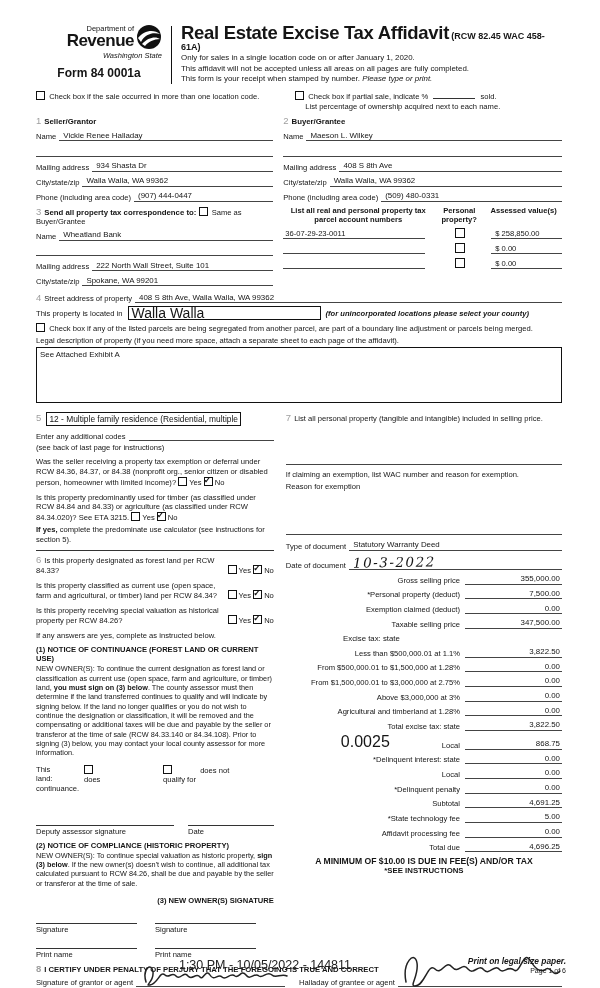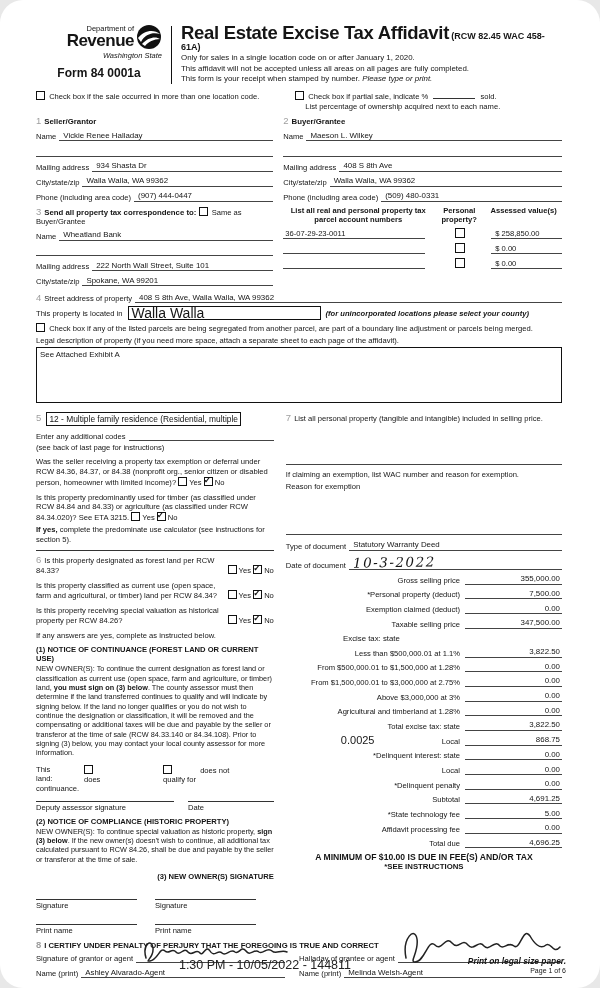--- a/index.html
+++ b/index.html
@@ -1,19 +1,19 @@
 <!DOCTYPE html>
 <html><head>
 <meta charset="utf-8">
 <style>
   html,body { margin:0; padding:0; background:#e8e8e8; }
   .page {
     position:relative; width:600px; height:988px; margin:0 auto; background:#ffffff;
     font-family:"Liberation Sans", sans-serif; font-size:7.6px; color:#151515;
-    overflow:hidden; box-sizing:border-box; padding:24px 38px 0 36px;border-radius:23px;
+    overflow:hidden; box-sizing:border-box; padding:24px 38px 0 36px;
   }
   b { font-weight:bold; }
   .hdr { display:flex; }
   .logo-block { width:126px; flex:0 0 126px; }
   .logo-top { display:flex; align-items:flex-start; justify-content:flex-end; }
   .logo-text { text-align:right; margin-right:2px; }
   .dept { font-size:7.5px; }
   .revenue { font-size:17px; font-weight:bold; letter-spacing:-0.5px; line-height:0.9; }
   .wastate { font-size:7.5px; font-style:italic; text-align:right; margin-top:1px; }
   .formnum { font-size:12px; font-weight:bold; margin-top:6px; text-align:center; }
@@ -58,32 +58,32 @@
   .q { line-height:1.3; margin-top:5px; }
   .yn { white-space:nowrap; }
   .qrow { display:flex; margin-top:5px; line-height:1.3; }
   .qrow .qtext { flex:1; padding-right:4px; }
   .qrow .yn { align-self:flex-end; }
   .s6-rule { border-top:1px solid #333; margin-top:5px; padding-top:3px; }
   .notice-title { font-weight:bold; margin-top:5px; }
   .notice-body { line-height:1.28; font-size:7.3px; margin-top:1px; }
   .land-row { display:flex; margin-top:7px; }
   .land-row span { margin-right:26px; }
-  .dep-row { display:flex; margin-top:8px; }
+  .dep-row { display:flex; margin-top:32px; }
   .dep-sig { flex:0 0 58%; border-top:1px solid #333; padding-top:1px; margin-right:14px; }
   .dep-date { flex:1; border-top:1px solid #333; padding-top:1px; }
   .sig3-title { font-weight:bold; text-align:right; margin-top:8px; }
   .no-grid { display:flex; margin-top:18px; }
   .no-grid > div { flex:1; border-top:1px solid #333; padding-top:1px; margin-right:18px; }
   .amt-row { display:flex; align-items:flex-end; margin-top:4.2px; }
   .amt-spacer { flex:1; }
   .amt-label { white-space:nowrap; }
   .amt-line { width:95px; border-bottom:0.9px solid #444; text-align:right; padding:0 2px 0.5px 0; margin-left:5px; font-size:7.9px; }
   .amt-header { text-align:center; padding-right:105px; margin-top:5px; font-size:7.8px; }
-  .rate { font-size:11px; margin-left:55px; line-height:0.9; }
+  .rate { font-size:16px; margin-left:55px; line-height:0.9; }
   .min-due { font-weight:bold; text-align:center; font-size:8.6px; margin-top:4px; }
   .min-due2 { font-weight:bold; text-align:center; font-size:7.8px; }
   .sec8 { margin-top:4px; }
   .certify { font-weight:bold; font-size:7.7px; }
   .sig-cols { display:flex; }
   .sig-col { flex:0 0 50%; box-sizing:border-box; padding-right:14px; }
   .sig-target { position:relative; overflow:visible; }
   .sig-svg { position:absolute; left:4px; bottom:-4px; overflow:visible; }
   .stamp { position:absolute; left:0; right:70px; bottom:16px; text-align:center; font-size:12.5px; color:#222; }
   .print-note { position:absolute; right:34px; bottom:14px; text-align:right; }

